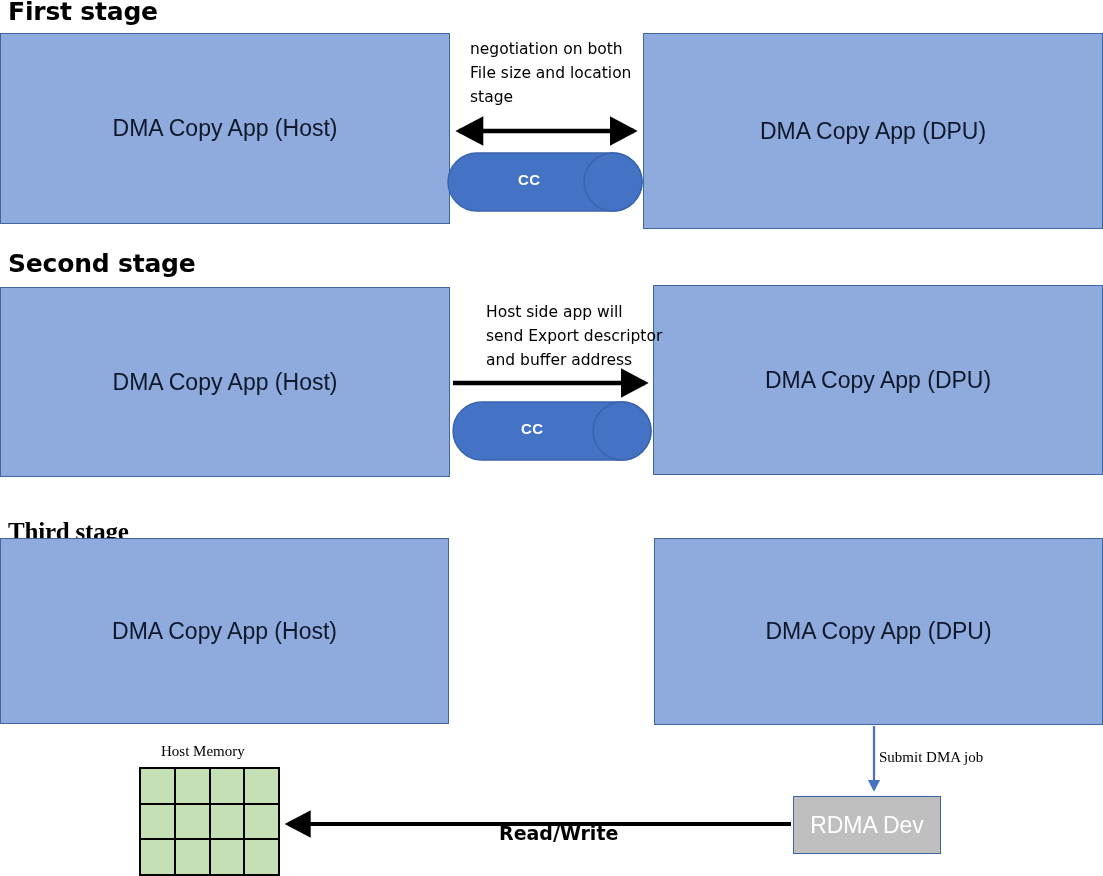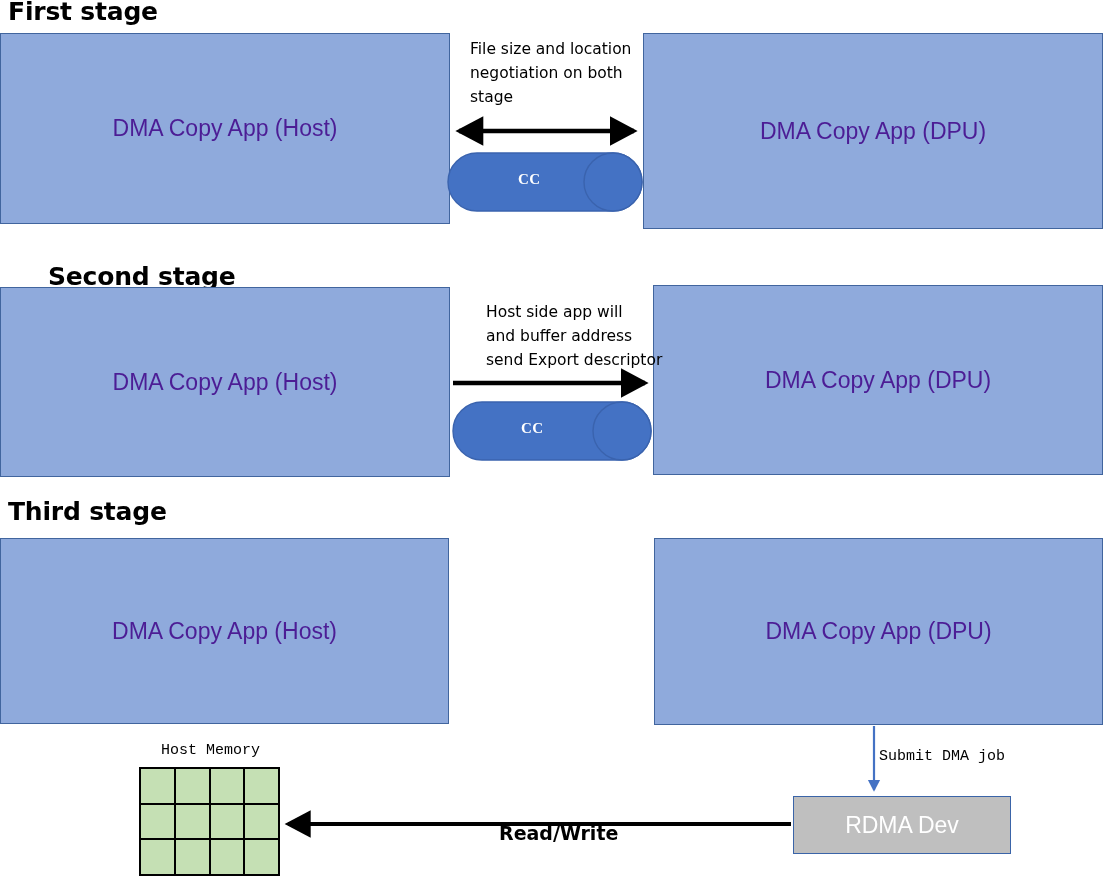--- a/index.html
+++ b/index.html
@@ -31,48 +31,48 @@
   
   .app-box {
     position: absolute;
     background: #8FAADC;
     border: 1.4px solid #41659E;
     display: flex;
     align-items: center;
     justify-content: center;
   }
   .app-box-label {
-    color: #4c1d95;
+    color: #0f172a;
     font-size: 23px;
     font-family: "Liberation Sans", sans-serif;
     white-space: nowrap;
   }
 
   
   .cc-cylinder { position: absolute; }
   .cc-label {
     position: absolute;
     color: #ffffff;
-    font-family: Liberation Serif, serif;
+    font-family: Liberation Sans, sans-serif;
     font-weight: bold;
     font-size: 15px;
     letter-spacing: 0.3px;
   }
 
   
   .note {
     position: absolute;
     font-family: "DejaVu Sans", sans-serif;
     font-size: 15.5px;
     line-height: 24px;
     color: #000000;
   }
   .note-small {
     position: absolute;
-    font-family: Liberation Mono, monospace;
+    font-family: Liberation Serif, serif;
     font-size: 15px;
     line-height: 20px;
     color: #000000;
     white-space: nowrap;
   }
   .note-bold {
     position: absolute;
     font-family: "DejaVu Sans", sans-serif;
     font-weight: bold;
     font-size: 19px;
@@ -124,58 +124,58 @@
 
   <div class="app-box" style="left:0px; top:33px; width:450px; height:191px;">
     <span class="app-box-label">DMA Copy App (Host)</span>
   </div>
 
   <div class="app-box" style="left:643px; top:33px; width:460px; height:196px;">
     <span class="app-box-label">DMA Copy App (DPU)</span>
   </div>
 
   <div class="note" style="left:470px; top:37px; width:165px;">
+    <div>negotiation on both</div>
     <div>File size and location</div>
-    <div>negotiation on both</div>
     <div>stage</div>
   </div>
 
   <div class="cc-cylinder" style="left:447px; top:152px; width:196px; height:60px;">
     <svg width="196" height="60" viewBox="0 0 196 60">
       <path d="M 30,1 L 166,1 A 29,29 0 0 1 166,59 L 30,59 A 29,29 0 0 1 30,1 Z" fill="#4472C4" stroke="#3A63AE" stroke-width="1.4"></path>
       <ellipse cx="166" cy="30" rx="29" ry="29" fill="#4472C4" stroke="#3A63AE" stroke-width="1.4"></ellipse>
     </svg>
   </div>
   <div class="cc-label" style="left:518px; top:171px;">CC</div>
 
-  <div class="stage-heading" style="left:8px; top:263px;margin-left:40px;">Second stage</div>
+  <div class="stage-heading" style="left:8px; top:250px;">Second stage</div>
 
   <div class="app-box" style="left:0px; top:287px; width:450px; height:190px;">
     <span class="app-box-label">DMA Copy App (Host)</span>
   </div>
 
   <div class="app-box" style="left:653px; top:285px; width:450px; height:190px;">
     <span class="app-box-label">DMA Copy App (DPU)</span>
   </div>
 
   <div class="note" style="left:470px; top:300px; width:190px;margin-left:16px;">
     <div>Host side app will</div>
+    <div>send Export descriptor</div>
     <div>and buffer address</div>
-    <div>send Export descriptor</div>
   </div>
 
   <div class="cc-cylinder" style="left:452px; top:401px; width:200px; height:60px;">
     <svg width="200" height="60" viewBox="0 0 200 60">
       <path d="M 30,1 L 170,1 A 29,29 0 0 1 170,59 L 30,59 A 29,29 0 0 1 30,1 Z" fill="#4472C4" stroke="#3A63AE" stroke-width="1.4"></path>
       <ellipse cx="170" cy="30" rx="29" ry="29" fill="#4472C4" stroke="#3A63AE" stroke-width="1.4"></ellipse>
     </svg>
   </div>
   <div class="cc-label" style="left:521px; top:420px;">CC</div>
 
-  <div class="stage-heading" style="left:8px; top:498px;">Third stage</div>
+  <div class="stage-heading" style="left:8px; top:518px;font-family:Liberation Serif, serif;">Third stage</div>
 
   <div class="app-box" style="left:0px; top:538px; width:449px; height:186px;">
     <span class="app-box-label">DMA Copy App (Host)</span>
   </div>
 
   <div class="app-box" style="left:654px; top:538px; width:449px; height:187px;">
     <span class="app-box-label">DMA Copy App (DPU)</span>
   </div>
 
   <div class="note-small" style="left:161px; top:741px;">Host Memory</div>
@@ -192,21 +192,21 @@
       <div class="mem-cell"></div>
       <div class="mem-cell"></div>
       <div class="mem-cell"></div>
       <div class="mem-cell"></div>
     </div>
 
   <div class="note-small" style="left:879px; top:747px;">Submit DMA job</div>
 
   <div class="note-bold" style="left:499px; top:791px;margin-top:31px;">Read/Write</div>
 
-  <div class="rdma-box" style="left:793px; top:796px; width:218px; height:58px;">
+  <div class="rdma-box" style="left:793px; top:796px; width:148px; height:58px;">
     <span class="rdma-label">RDMA Dev</span>
   </div>
 
   <svg class="arrows" viewBox="0 0 1103 876">
     <defs>
       <marker id="blk-end" markerWidth="7" markerHeight="7" refX="5.4" refY="3.5" orient="auto" markerUnits="strokeWidth">
         <path d="M0,0.2 L6.2,3.5 L0,6.8 Z" fill="#000000"></path>
       </marker>
       <marker id="blk-start" markerWidth="7" markerHeight="7" refX="0.8" refY="3.5" orient="auto" markerUnits="strokeWidth">
         <path d="M6.2,0.2 L0,3.5 L6.2,6.8 Z" fill="#000000"></path>

